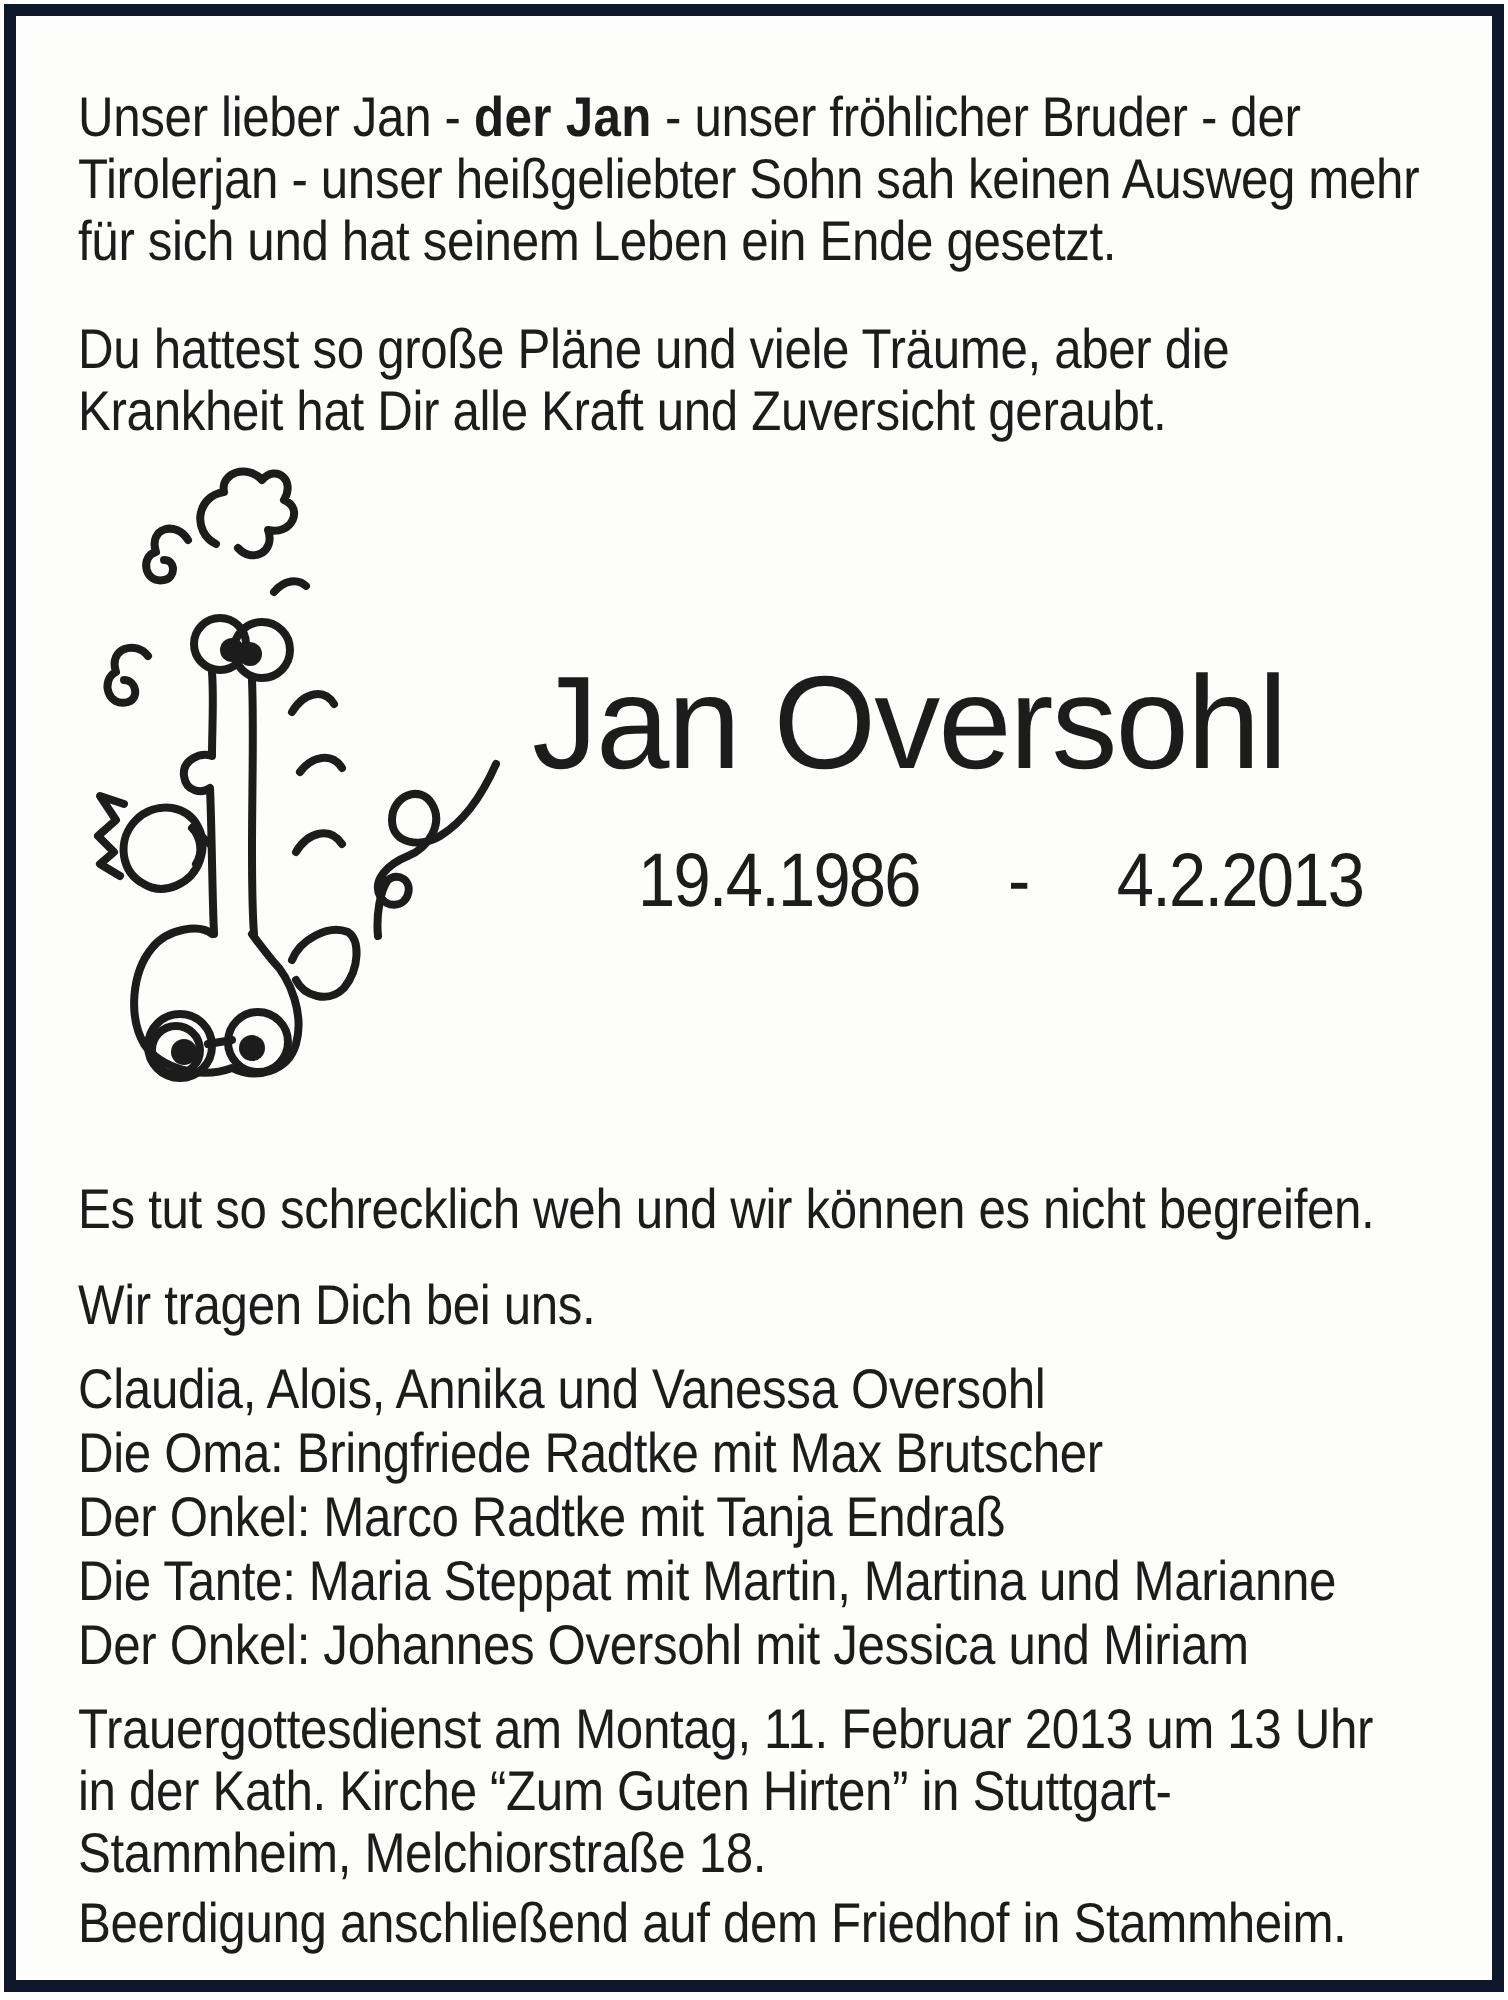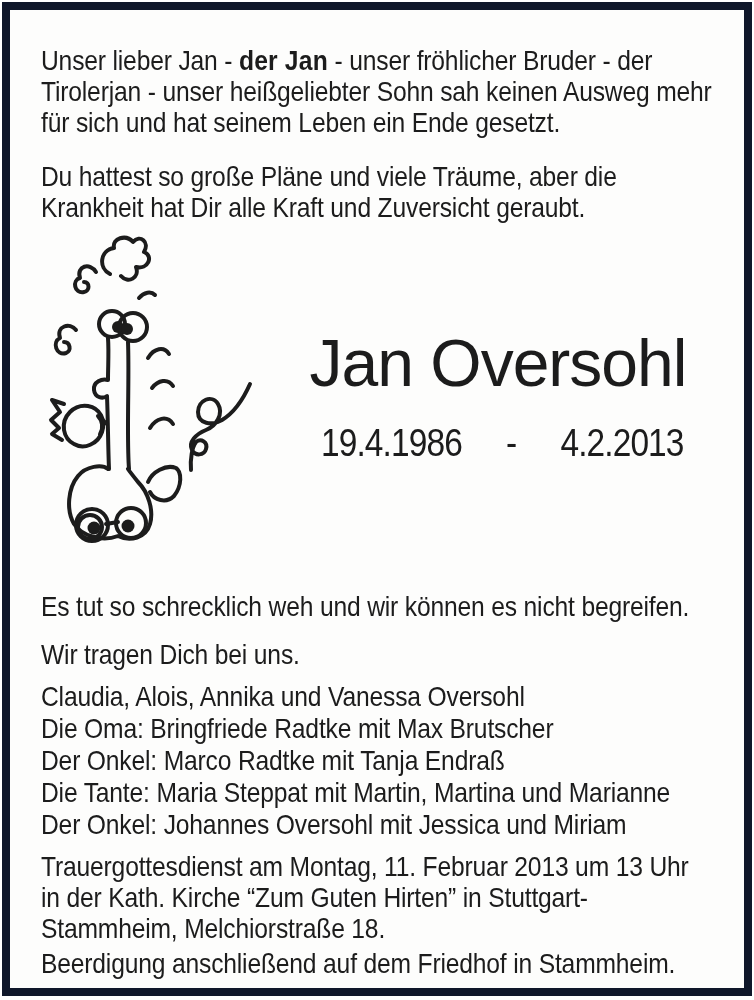--- a/index.html
+++ b/index.html
@@ -8,21 +8,21 @@
     width: 754px; height: 1000px;
     background: #ffffff;
     overflow: hidden;
     position: relative;
     font-family: "Liberation Sans", "DejaVu Sans", sans-serif;
     color: #1c1c1c;
   }
   .frame {
     position: absolute;
     top: 2px; left: 2px; right: 2px; bottom: 4px;
-    border: 8px solid #0f172a;
+    border: 6px solid #0f172a;
     background: #fdfdfc;
   }
   .txt {
     position: absolute;
     font-size: 28px;
     line-height: 31px;
     letter-spacing: -0.2px;
     transform: scaleX(0.88);
     transform-origin: 0 0;
     white-space: normal;
@@ -33,21 +33,21 @@
   .grief   { left: 31px; top: 581px; width: 820px; }
   .promise { left: 31px; top: 629px; width: 820px; }
   .mourners { left: 31px; top: 671px; width: 820px; line-height: 32px; }
   .service { left: 31px; top: 841px; width: 762px; }
   .burial  { left: 31px; top: 938px; width: 820px; }
   .name {
     position: absolute;
     left: 258px; top: 320px; width: 460px;
     font-size: 66px; line-height: 66px;
     letter-spacing: -1px;
-    text-align: center;
+    text-align: left;
     white-space: nowrap;
   }
   .dates {
     position: absolute;
     left: 311px; top: 413px; width: 412px;
     display: flex; justify-content: space-between;
     font-size: 38px; line-height: 40px;
     letter-spacing: -1px;
     transform: scaleX(0.88);
     transform-origin: 0 0;

